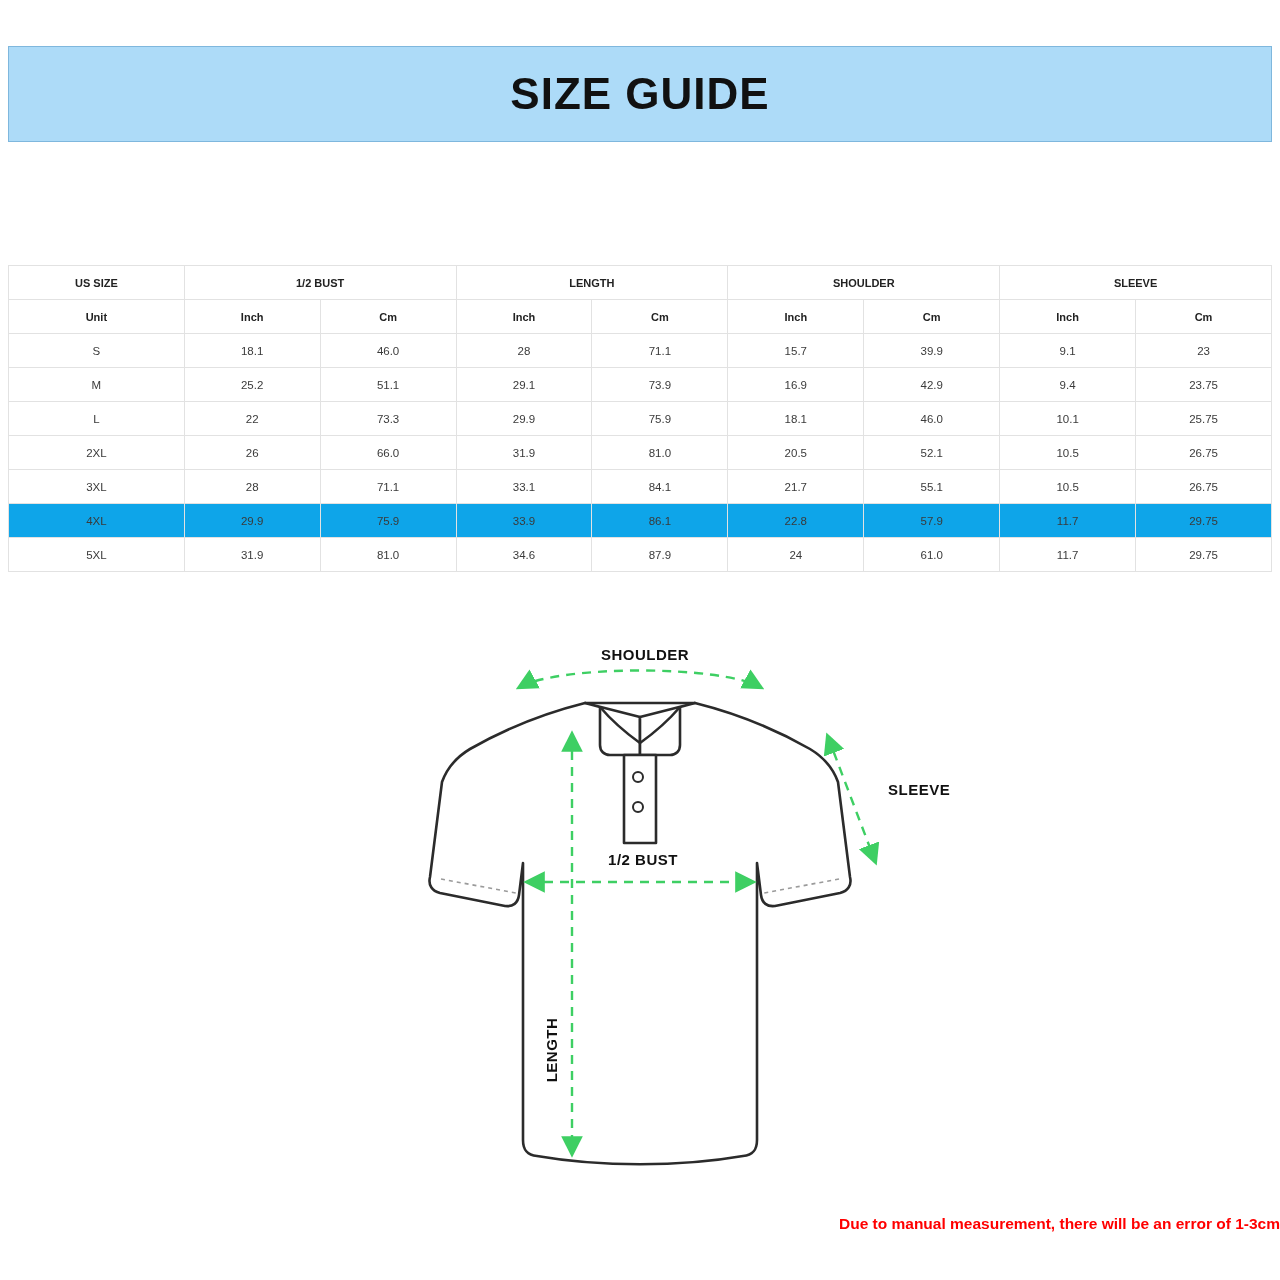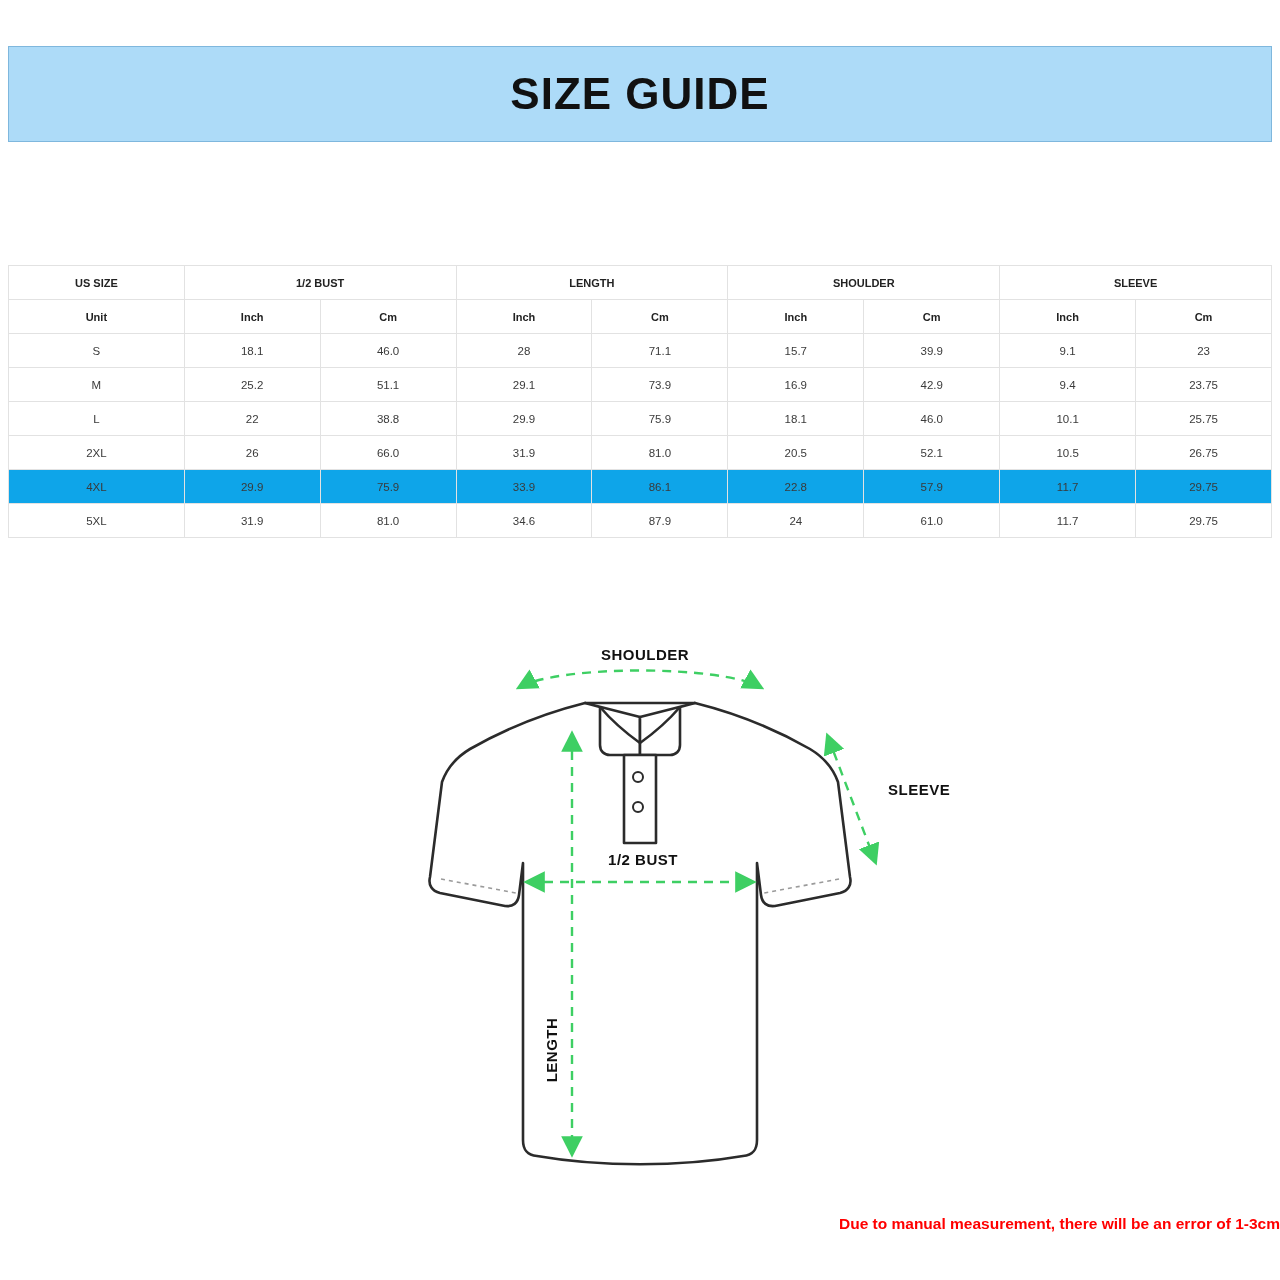--- a/index.html
+++ b/index.html
@@ -149,36 +149,47 @@
           <td>29.1</td>
           <td>73.9</td>
           <td>16.9</td>
           <td>42.9</td>
           <td>9.4</td>
           <td>23.75</td>
         </tr>
         <tr>
           <td class="sizecell">L</td>
           <td>22</td>
-          <td>38.8</td>
+          <td>73.3</td>
           <td>29.9</td>
           <td>75.9</td>
           <td>18.1</td>
           <td>46.0</td>
           <td>10.1</td>
           <td>25.75</td>
         </tr>
         <tr>
           <td class="sizecell">2XL</td>
           <td>26</td>
           <td>66.0</td>
           <td>31.9</td>
           <td>81.0</td>
           <td>20.5</td>
           <td>52.1</td>
+          <td>10.5</td>
+          <td>26.75</td>
+        </tr>
+        <tr>
+          <td class="sizecell">3XL</td>
+          <td>28</td>
+          <td>71.1</td>
+          <td>33.1</td>
+          <td>84.1</td>
+          <td>21.7</td>
+          <td>55.1</td>
           <td>10.5</td>
           <td>26.75</td>
         </tr>
         <tr class="stripe">
           <td class="sizecell">4XL</td>
           <td>29.9</td>
           <td>75.9</td>
           <td>33.9</td>
           <td>86.1</td>
           <td>22.8</td>

